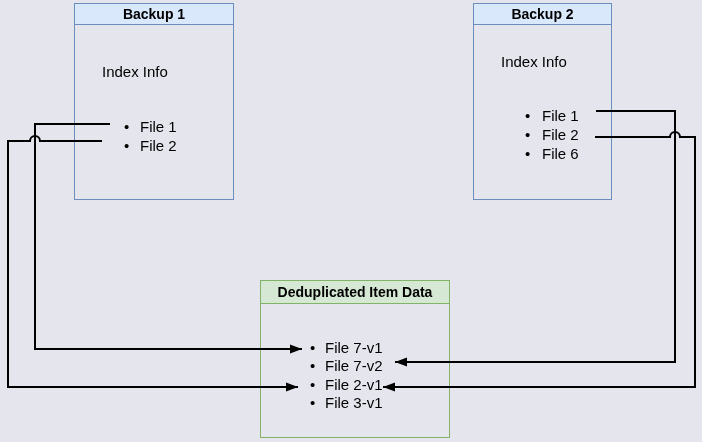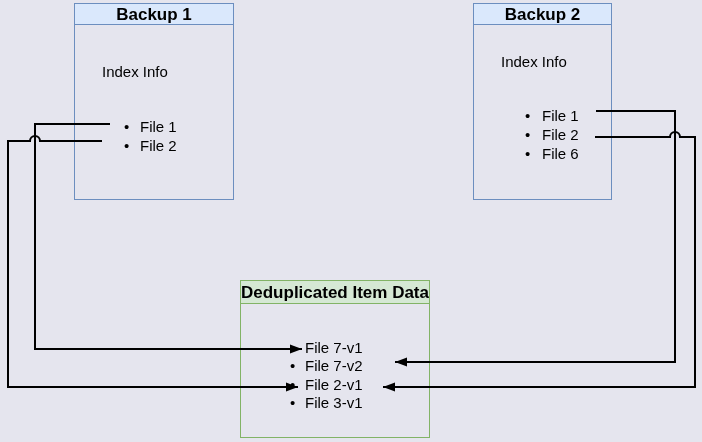--- a/index.html
+++ b/index.html
@@ -20,29 +20,29 @@
   .connector { fill:none; stroke:var(--connector,#000); stroke-width:2px; }
   .box {
     position:absolute; box-sizing:border-box;
     border:1px solid; background:transparent; z-index:1;
   }
   .box.blue  { border-color:var(--blue-stroke,#6c8ebf); }
   .box.green { border-color:var(--green-stroke,#82b366); }
   .box-header {
     box-sizing:border-box; width:100%;
     border-bottom:1px solid;
-    font-weight:bold; font-size:17px; text-align:center;
+    font-weight:bold; font-size:14px; text-align:center;
     white-space:nowrap; overflow:hidden;
   }
   .blue  .box-header { background:var(--blue-fill,#dae8fc);  border-color:var(--blue-stroke,#6c8ebf); }
   .green .box-header { background:var(--green-fill,#d5e8d4); border-color:var(--green-stroke,#82b366); }
 
   #backup1 { left:74px;  top:3px;   width:160px; height:197px; }
   #backup2 { left:473px; top:3px;   width:139px; height:197px; }
-  #dedup   { left:240px; top:280px; width:190px; height:158px; }
+  #dedup   { left:260px; top:280px; width:190px; height:158px; }
   #backup1 .box-header, #backup2 .box-header { height:21px; line-height:21px; }
   #dedup .box-header { height:23px; line-height:23px; }
 
   .subtitle { position:absolute; font-size:15px; line-height:16px; white-space:nowrap; }
   #backup1 .subtitle { left:27px; top:60px; }
   #backup2 .subtitle { left:27px; top:50px; }
 
   ul.filelist {
     position:absolute; margin:0; padding:0; list-style:none;
     font-size:15px; white-space:nowrap;

